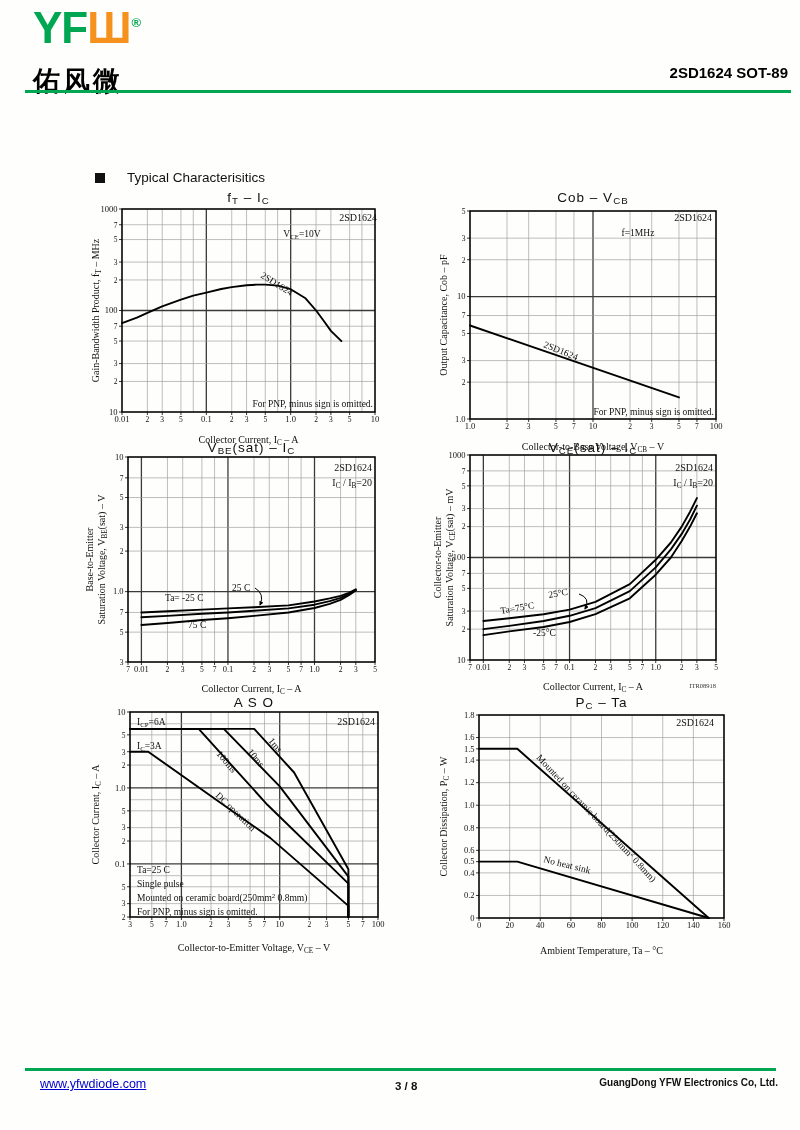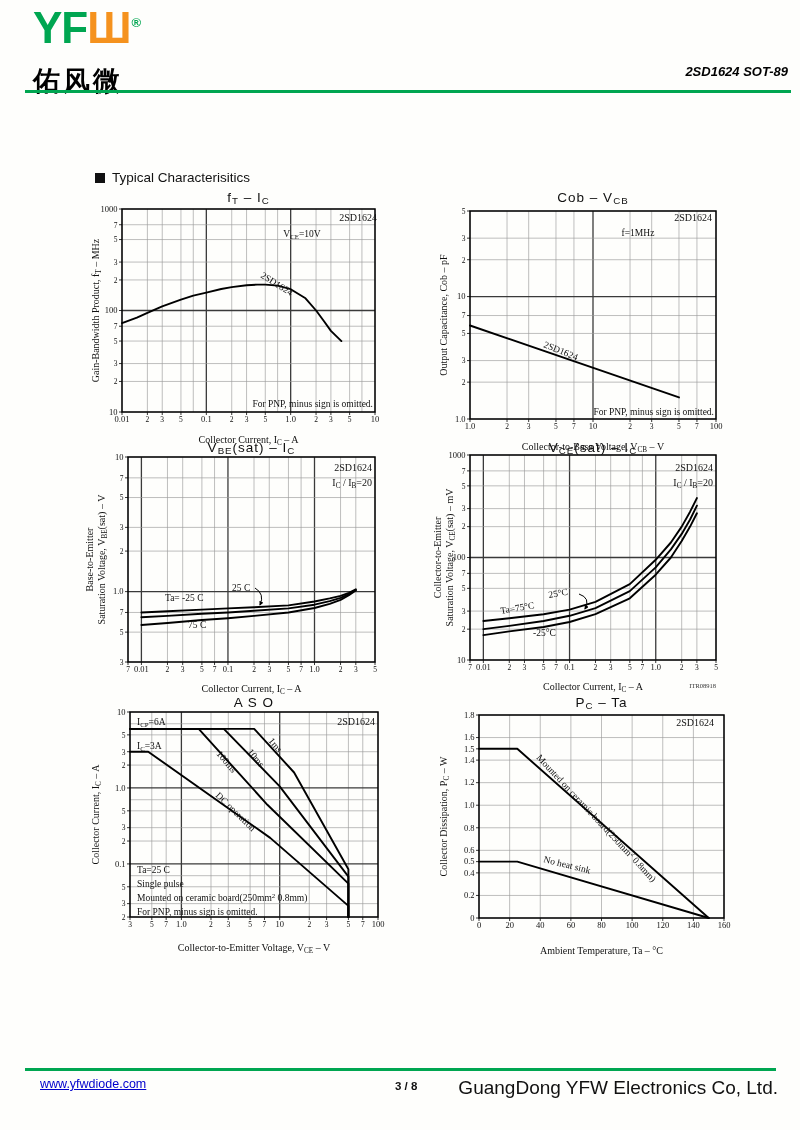--- a/index.html
+++ b/index.html
@@ -6,29 +6,29 @@
   .page{position:relative;width:800px;height:1130px;background:#fefefc;overflow:hidden;
         font-family:"Liberation Sans",sans-serif;color:#111;}
   .abs{position:absolute;}
   
   .brand{left:33px;top:6px;line-height:1;}
   .brand-row{font-weight:bold;font-size:44px;letter-spacing:-1px;}
   .brand-yf{color:#00A651;}
   .brand-w{color:#F5921E;}
   .brand-reg{color:#00A651;font-size:13px;vertical-align:super;font-weight:bold;margin-left:1px;}
   .brand-cn{font-weight:bold;font-size:27px;color:#000;letter-spacing:3px;margin-top:18px;}
-  .part-number{right:12px;top:64px;font-weight:bold;font-size:13px;color:#000;font-style:italic;}
+  .part-number{right:12px;top:64px;font-weight:bold;font-size:15px;color:#000;}
   .rule{background:#00A651;height:3px;}
   
-  .section{left:95px;top:170px;display:flex;align-items:center;gap:7px;font-size:13.5px;}
+  .section{left:95px;top:170px;display:flex;align-items:center;gap:22px;font-size:13.5px;}
   .sq{width:10px;height:10px;background:#111;display:inline-block;}
   
   .footer-url{left:40px;top:1077px;font-weight:normal;font-size:12.5px;color:#0000CC;text-decoration:underline;cursor:pointer;}
   .footer-page{left:395px;top:1080px;font-weight:bold;font-size:11.5px;}
-  .footer-company{right:22px;top:1077px;font-weight:normal;font-size:19px;}
+  .footer-company{right:22px;top:1077px;font-weight:bold;font-size:10px;}
   
   svg{position:absolute;overflow:visible;}
   .tkB{font-family:"Liberation Serif",serif;font-size:8.5px;fill:#111;}
   .tkS{font-family:"Liberation Serif",serif;font-size:7.5px;fill:#111;}
   .ctitle{font-family:"Liberation Sans",sans-serif;font-size:13.5px;fill:#111;letter-spacing:1px;}
   .axlab{font-family:"Liberation Serif",serif;font-size:10px;fill:#111;}
   .ann{font-family:"Liberation Serif",serif;font-size:9.5px;fill:#111;}
   .corner{font-family:"Liberation Serif",serif;font-size:10px;fill:#111;}
   .tiny{font-family:"Liberation Serif",serif;font-size:6.5px;fill:#333;}
 </style>

